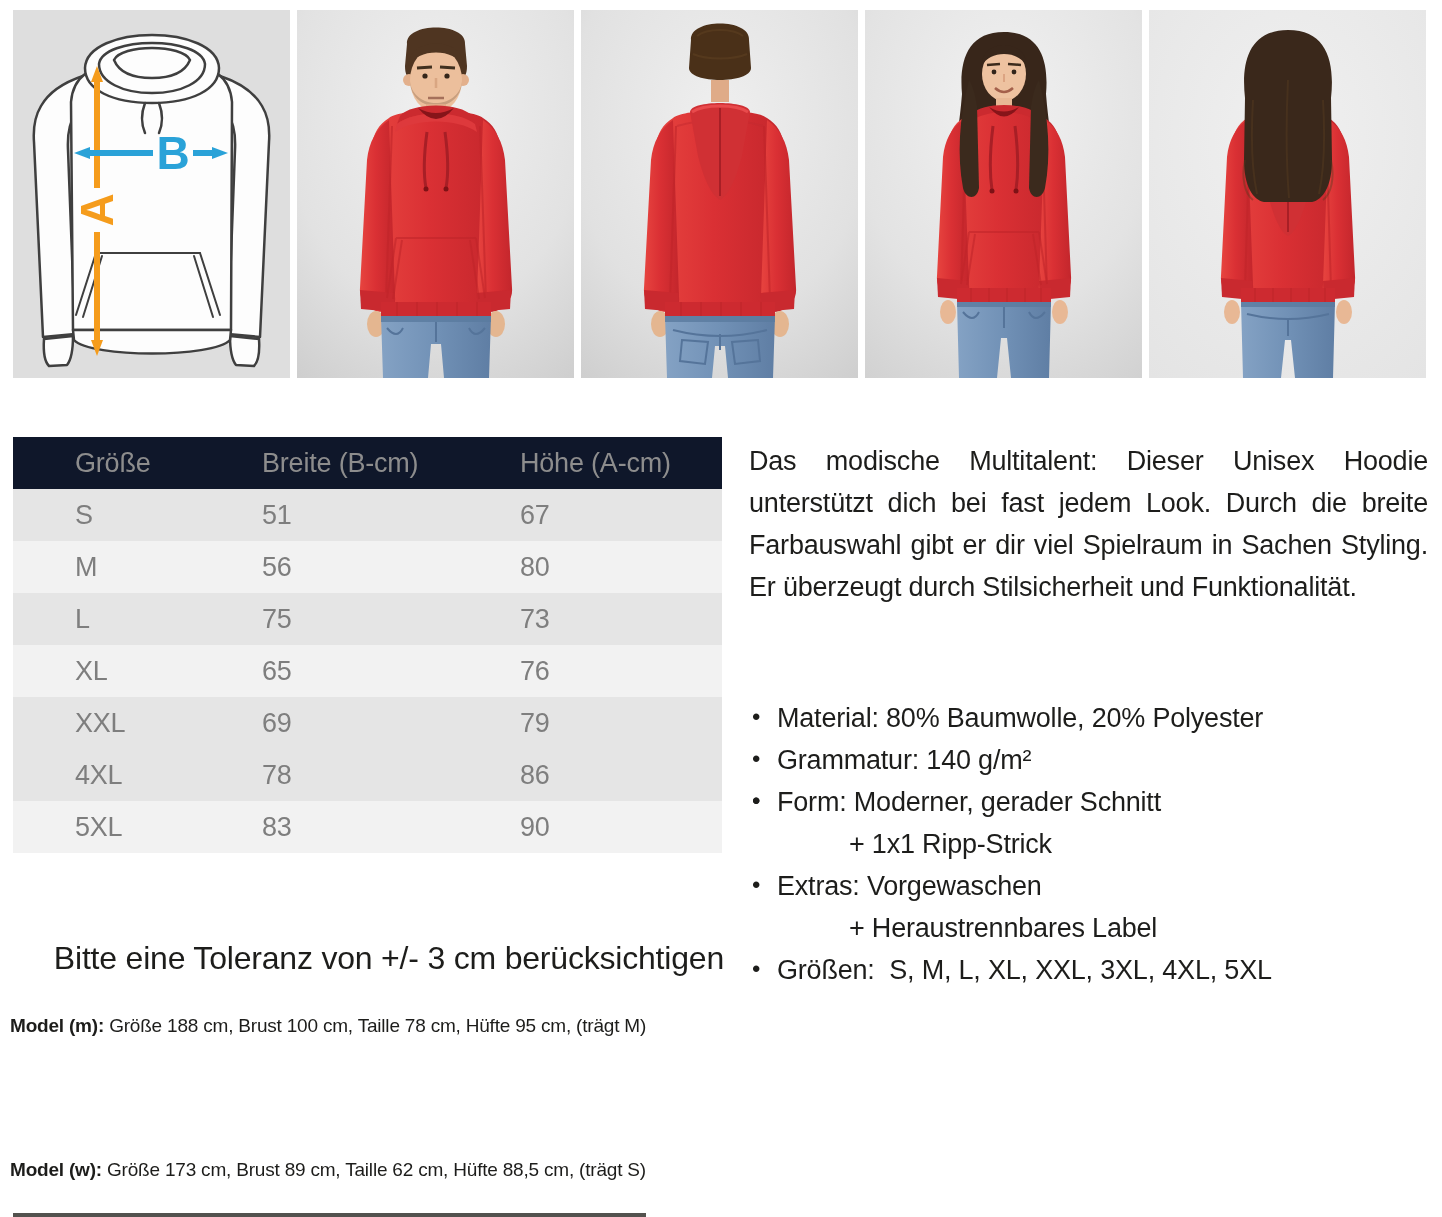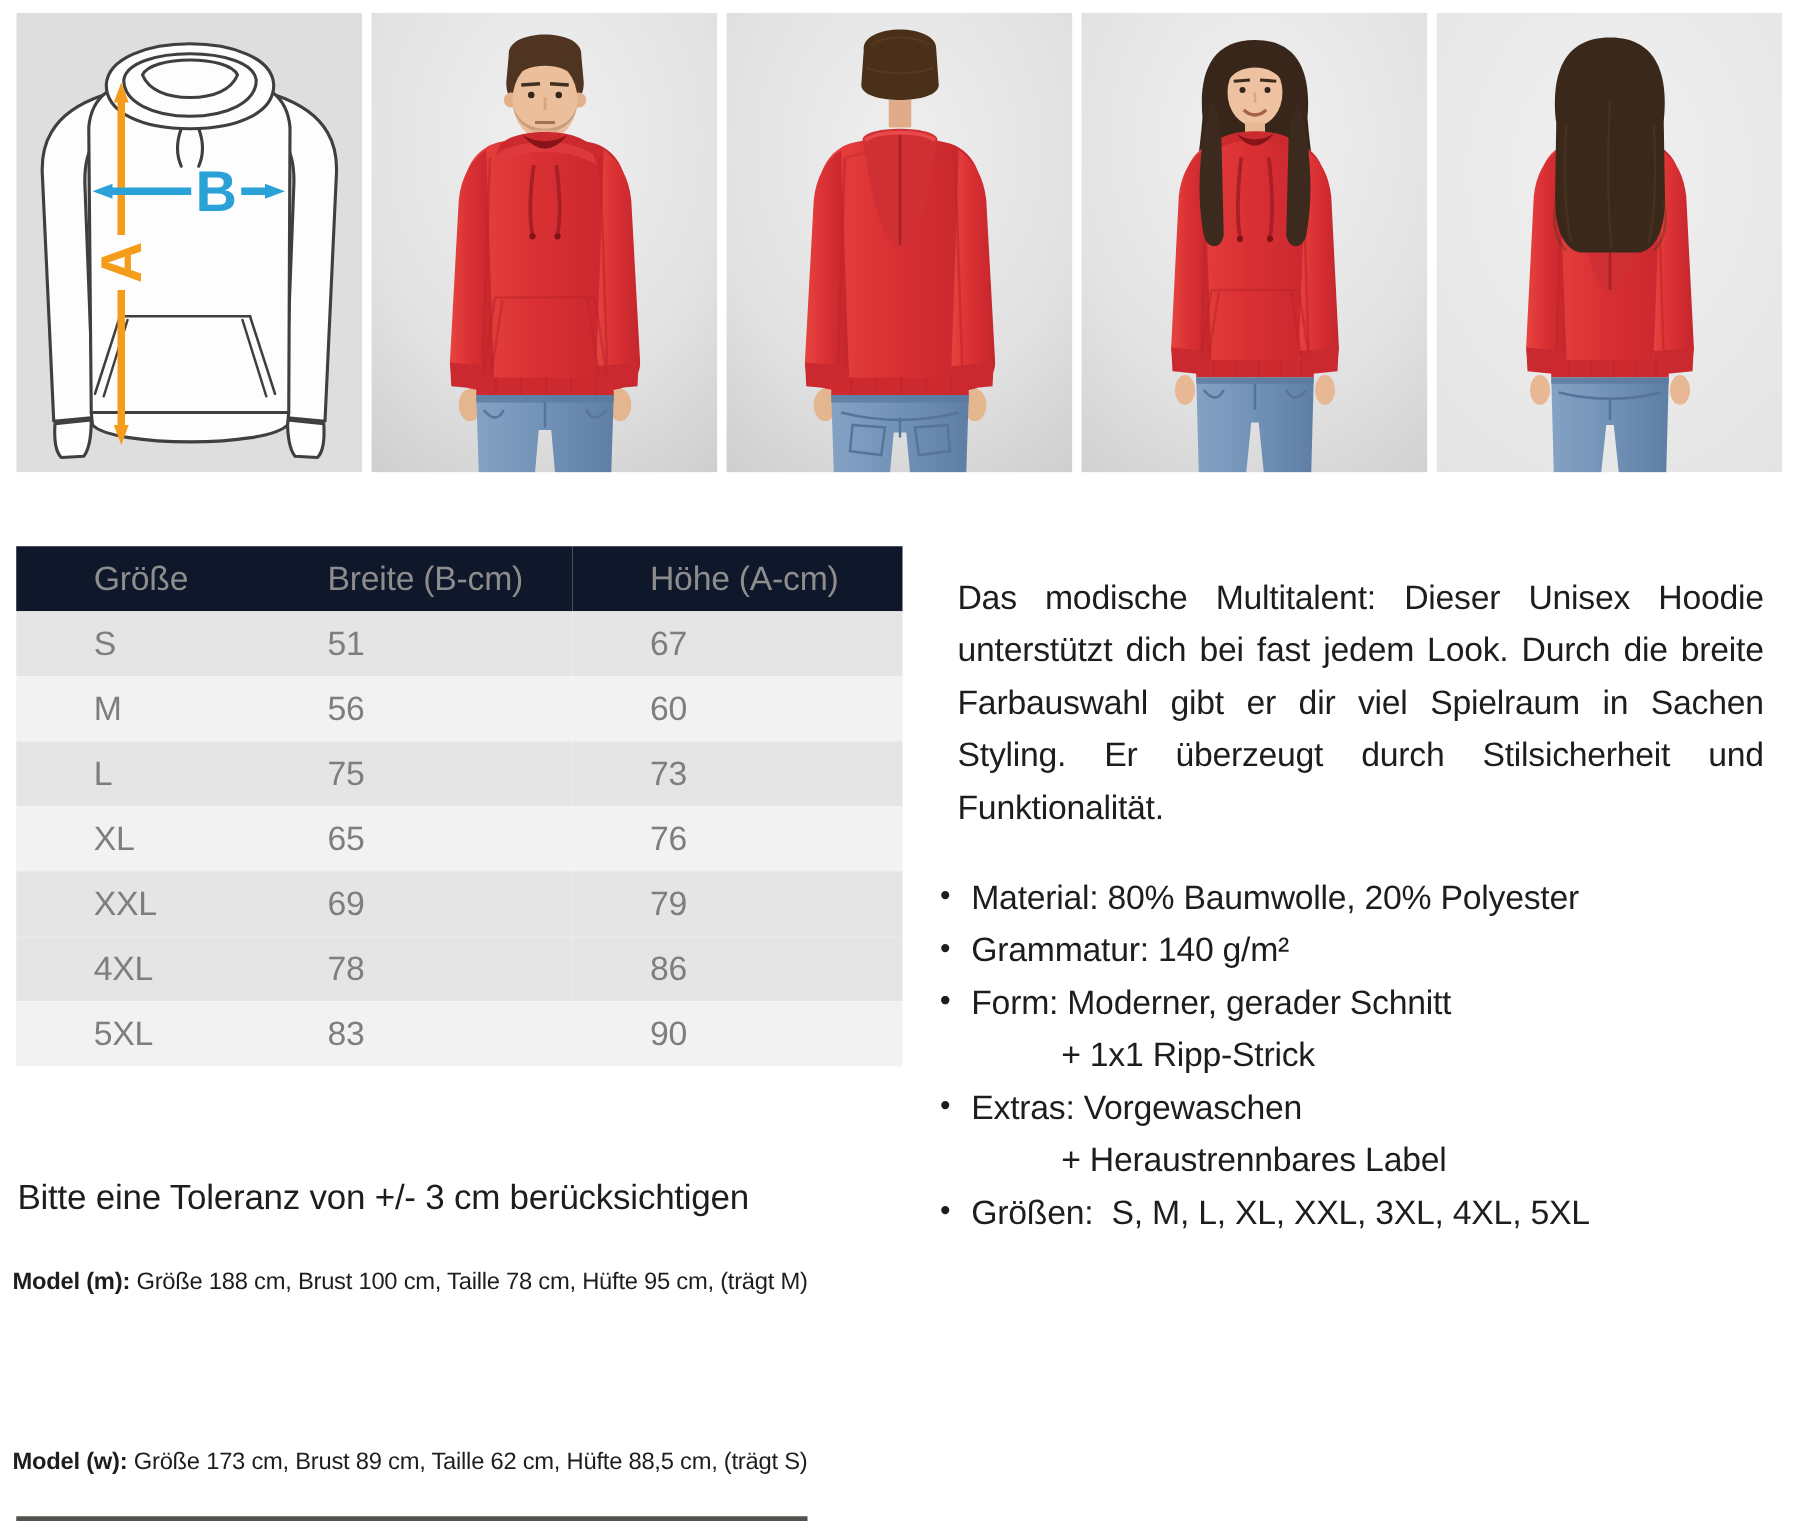--- a/index.html
+++ b/index.html
@@ -27,29 +27,29 @@
   .size-table th,.size-table td{
     height:52px;padding:0 0 0 62px;text-align:left;vertical-align:middle;
     font-weight:normal;white-space:nowrap;
   }
   .size-table thead tr{background:#0f172a;}
   .size-table th{color:#8d8d8d;}
   .size-table td{color:#7e7e7e;}
   .size-table tbody tr.dark{background:#e5e5e5;}
   .size-table tbody tr.light{background:#f2f2f2;}
   
-  .tolerance-note{position:absolute;left:14px;top:941px;width:710px;font-size:28px;line-height:34px;}
+  .tolerance-note{position:absolute;left:14px;top:941px;width:710px;font-size:32px;line-height:34px;text-align:right;}
   .model-note{position:absolute;left:10px;width:715px;font-size:19px;line-height:46px;}
   .model-m{top:1003px;}
   .model-w{top:1147px;}
   .model-note b{font-weight:bold;}
   .cutoff-line{position:absolute;left:13px;top:1213px;width:633px;height:4px;background:#35342f;opacity:.85;}
   
   .description{position:absolute;left:749px;top:440px;width:679px;}
-  .intro{font-size:27px;line-height:42px;text-align:justify;margin:17px;}
+  .intro{font-size:27px;line-height:42px;text-align:justify;margin:0;}
   .spec-list{position:absolute;left:0;top:257px;width:679px;margin:0;padding:0;list-style:none;
     font-size:27px;line-height:42px;}
   .spec-item{position:relative;padding-left:28px;}
   .spec-dot{position:absolute;left:3px;top:-1px;font-size:24px;color:#1d1d1b;}
   .spec-text{white-space:pre-wrap;}
   .spec-extra{margin-left:72px;white-space:pre-wrap;}
 </style>
 </head>
 <body>
 
@@ -342,21 +342,21 @@
   </thead>
   <tbody>
       <tr class="dark">
     <td>S</td>
     <td>51</td>
     <td>67</td>
   </tr>
       <tr class="light">
     <td>M</td>
     <td>56</td>
-    <td>60</td>
+    <td>80</td>
   </tr>
       <tr class="dark">
     <td>L</td>
     <td>75</td>
     <td>73</td>
   </tr>
       <tr class="light">
     <td>XL</td>
     <td>65</td>
     <td>76</td>

